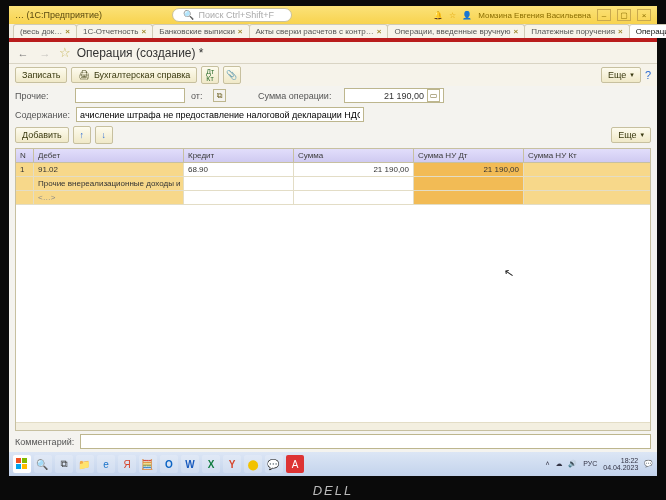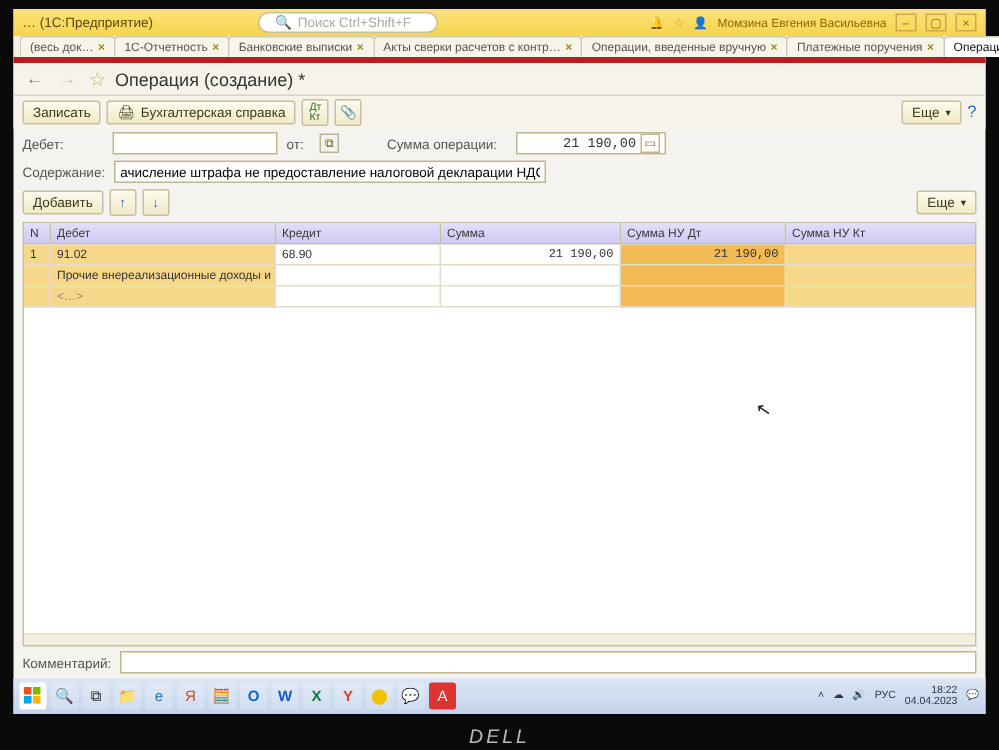--- a/index.html
+++ b/index.html
@@ -21,21 +21,21 @@
   .optitle { font-size:12px; color:#333;}
   .toolbar { height:22px; display:flex; align-items:center; gap:4px; padding:3px 6px; background:#f6f3ea;}
   .btn { border:1px solid #c7c09f; background:linear-gradient(#fdfbee,#f0e9c8); padding:2px 6px; font-size:9px; color:#3a3a10; border-radius:2px; display:inline-flex; gap:4px; align-items:center;}
   .btn.primary { background:linear-gradient(#fff3a8,#f2d95a); border-color:#c9ad3e;}
   .icnbtn { width:18px; height:18px; border:1px solid #c7c09f; background:linear-gradient(#fdfbee,#f0e9c8); display:inline-flex; align-items:center; justify-content:center; border-radius:2px; }
   .spacer { flex:1; }
   .formrow { display:flex; align-items:center; gap:6px; padding:2px 6px;}
   label.fld { font-size:9px; color:#555; min-width:54px;}
   input.fld, .fldbox { border:1px solid #bdb68e; background:#fff; font-size:9px; padding:1px 3px; height:15px;}
   .fldbox { display:inline-flex; align-items:center; gap:3px;}
-  .numright { text-align:right;font-family:Liberation Mono, monospace; }
+  .numright { text-align:right; }
   .tinyico { width:13px; height:13px; border:1px solid #bdb68e; display:inline-flex; align-items:center; justify-content:center; font-size:8px; color:#6b5f20;}
   .subbar { display:flex; gap:4px; padding:2px 6px; align-items:center;}
   .grid { flex:1; display:flex; flex-direction:column; margin:2px 6px 0 6px; border:1px solid #c7c0a0; background:#fff; }
   .ghead { display:flex; font-size:8px; color:#3b3b3b; }
   .ghead .gh { padding:2px 4px; border-right:1px solid #c7c0a0; border-bottom:1px solid #c7c0a0; background:linear-gradient(#e2defb,#cfcaf1); font-weight:normal;}
   .gbody { flex:1; overflow:hidden; }
   .grow { display:flex; font-size:8px; }
   .gc { padding:1px 4px; border-right:1px solid #e3ddc6; border-bottom:1px solid #e3ddc6; min-height:14px; display:flex; align-items:center;}
   .gh:last-child,.gc:last-child{border-right:none;}
   .col-n{width:18px}.col-dt{width:150px}.col-kt{width:110px}.col-sum{width:120px}.col-nudt{width:110px}.col-nukt{flex:1}
@@ -122,21 +122,21 @@
     <span class="icnbtn">📎</span>
     <div class="spacer"></div>
     <span class="btn">
         <span>Еще</span>
         <span style="font-size:7px">▾</span>
       </span>
     <span class="help">?</span>
   </div>
 
   <div class="formrow">
-    <label class="fld">Дебет:</label>
+    <label class="fld">Прочие:</label>
     <input class="fld" style="width: 110px;" value="">
     <label class="fld" style="min-width:16px">от:</label>
     <span class="tinyico">⧉</span>
     <span style="width:20px"></span>
     <label class="fld" style="min-width:80px">Сумма операции:</label>
     <span class="fldbox" style="width:100px">
       <span class="numright" style="flex:1">21 190,00</span>
       <span class="tinyico">▭</span>
     </span>
   </div>

